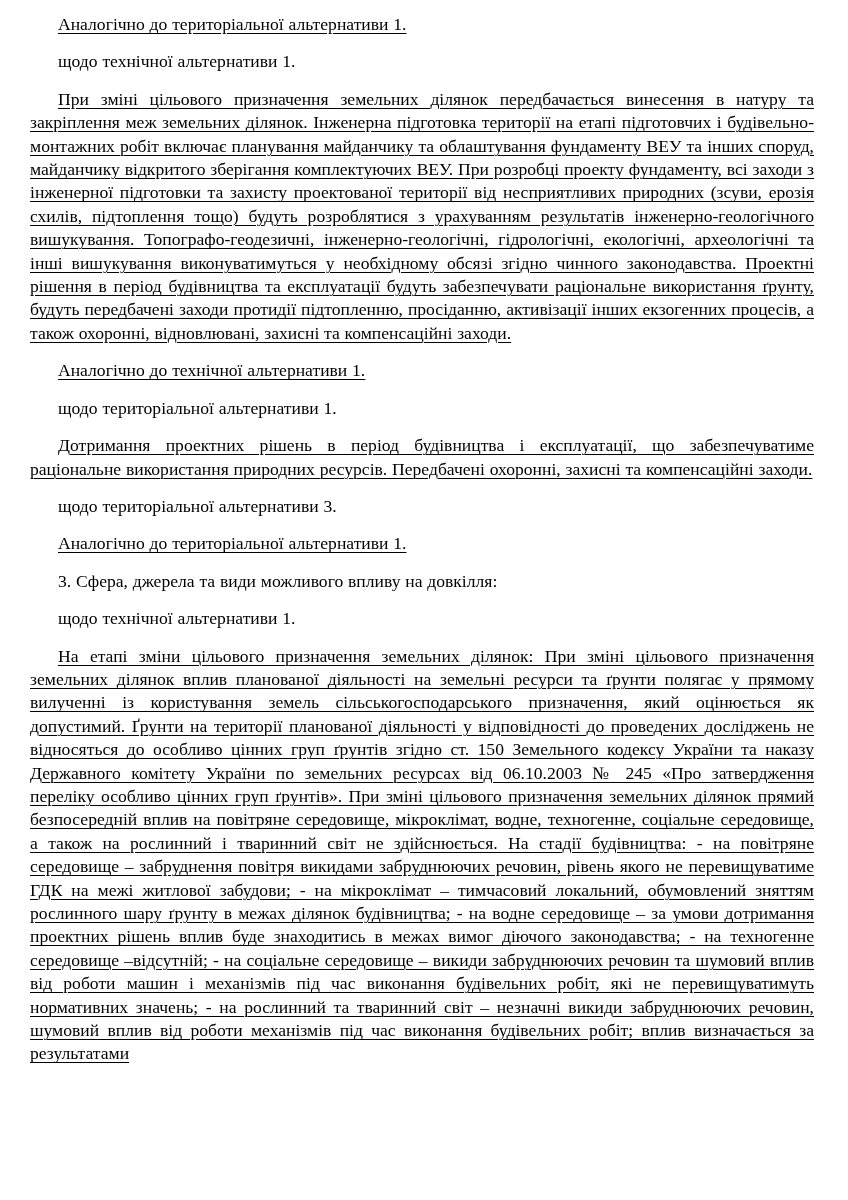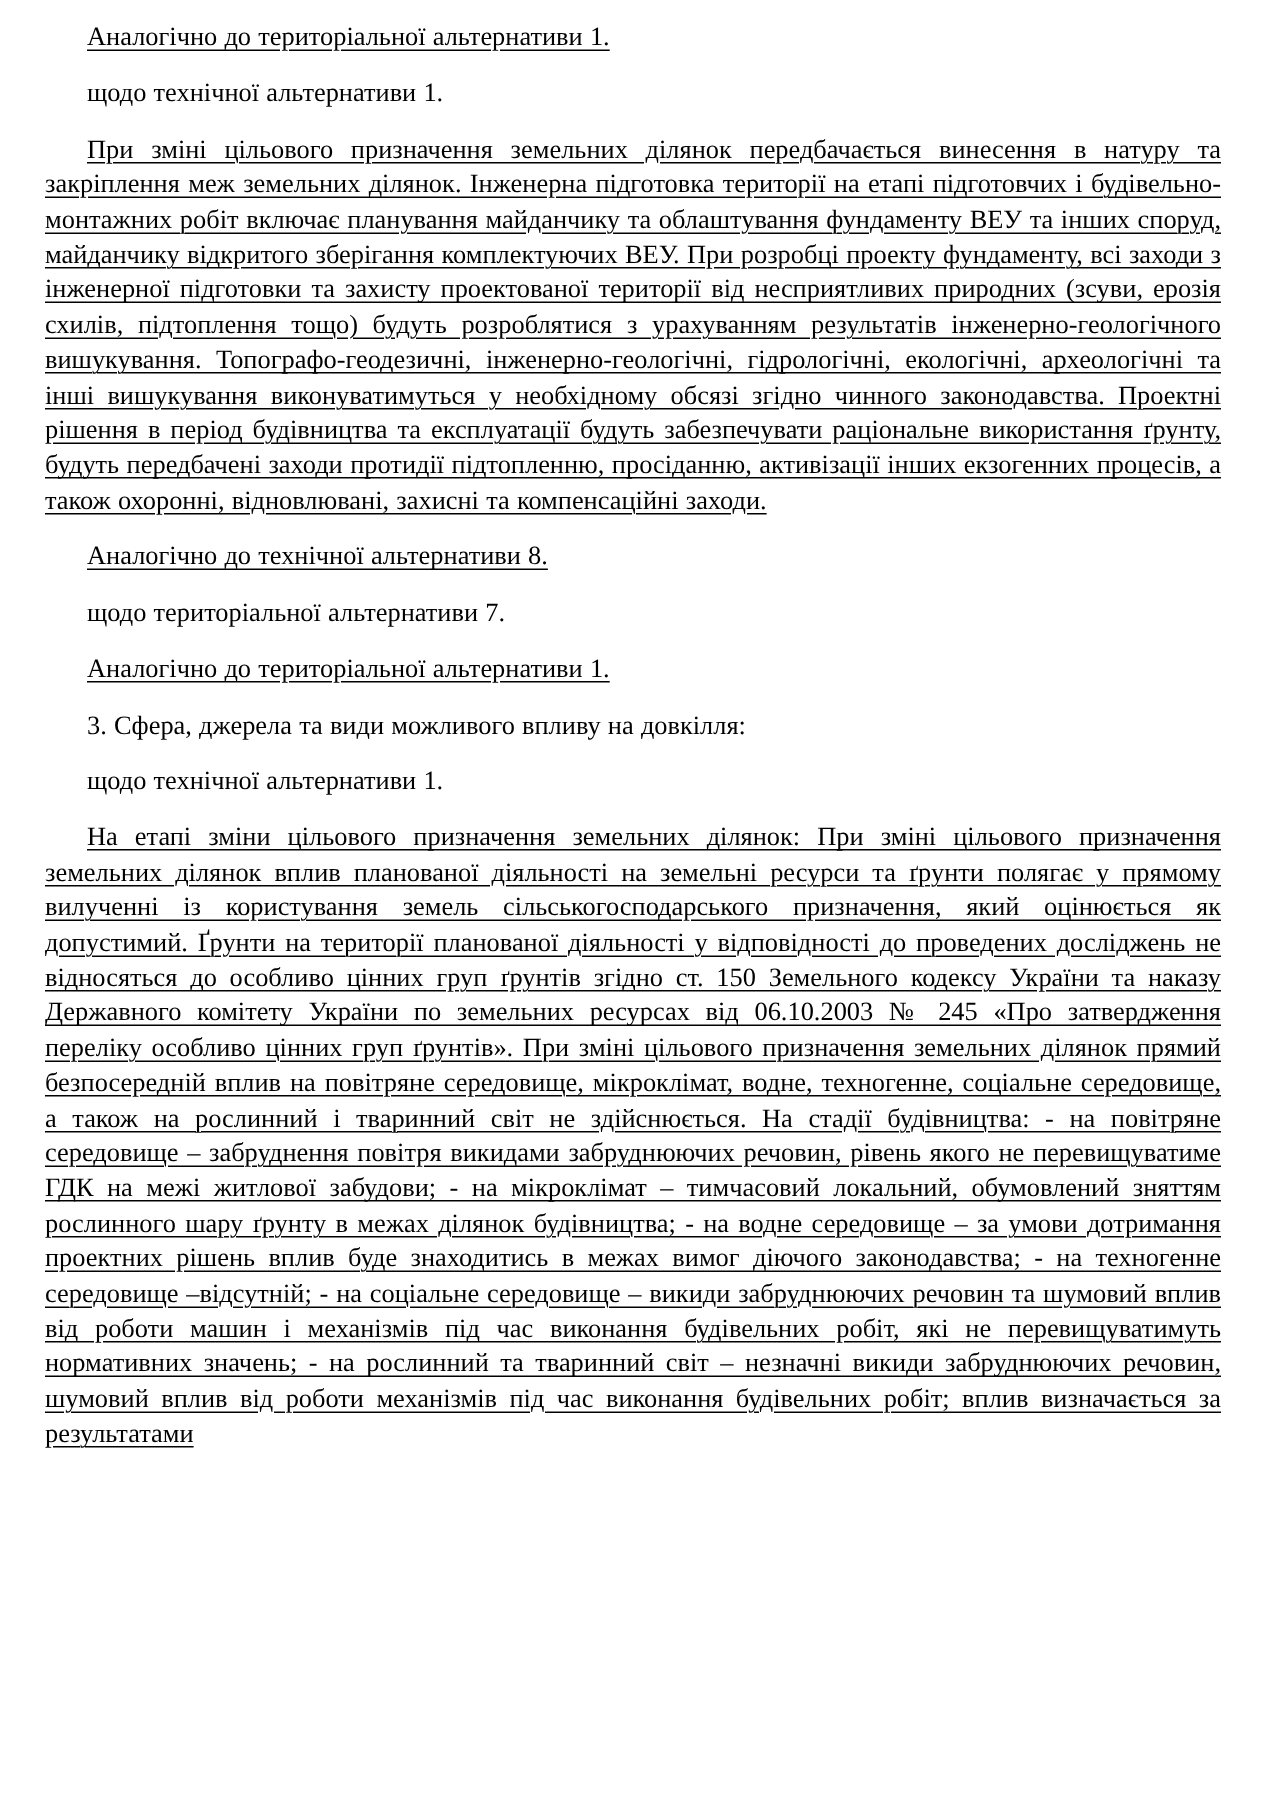--- a/index.html
+++ b/index.html
@@ -41,20 +41,22 @@
   }
 </style>
 </head>
 <body>
 
 <main class="page">
   <div id="paragraphs-container">
       <p class="para underlined">Аналогічно до територіальної альтернативи 1.</p>
       <p class="para">щодо технічної альтернативи 1.</p>
       <p class="para underlined">При зміні цільового призначення земельних ділянок передбачається винесення в натуру та закріплення меж земельних ділянок. Інженерна підготовка території на етапі підготовчих і будівельно-монтажних робіт включає планування майданчику та облаштування фундаменту ВЕУ та інших споруд, майданчику відкритого зберігання комплектуючих ВЕУ. При розробці проекту фундаменту, всі заходи з інженерної підготовки та захисту проектованої території від несприятливих природних (зсуви, ерозія схилів, підтоплення тощо) будуть розроблятися з урахуванням результатів інженерно-геологічного вишукування. Топографо-геодезичні, інженерно-геологічні, гідрологічні, екологічні, археологічні та інші вишукування виконуватимуться у необхідному обсязі згідно чинного законодавства. Проектні рішення в період будівництва та експлуатації будуть забезпечувати раціональне використання ґрунту, будуть передбачені заходи протидії підтопленню, просіданню, активізації інших екзогенних процесів, а також охоронні, відновлювані, захисні та компенсаційні заходи.</p>
-      <p class="para underlined">Аналогічно до технічної альтернативи 8.</p>
-      <p class="para">щодо територіальної альтернативи 7.</p>
+      <p class="para underlined">Аналогічно до технічної альтернативи 1.</p>
+      <p class="para">щодо територіальної альтернативи 1.</p>
+      <p class="para underlined">Дотримання проектних рішень в період будівництва і експлуатації, що забезпечуватиме раціональне використання природних ресурсів. Передбачені охоронні, захисні та компенсаційні заходи.</p>
+      <p class="para">щодо територіальної альтернативи 3.</p>
       <p class="para underlined">Аналогічно до територіальної альтернативи 1.</p>
       <p class="para">3. Сфера, джерела та види можливого впливу на довкілля:</p>
       <p class="para">щодо технічної альтернативи 1.</p>
       <p class="para underlined justify-last">На етапі зміни цільового призначення земельних ділянок: При зміні цільового призначення земельних ділянок вплив планованої діяльності на земельні ресурси та ґрунти полягає у прямому вилученні із користування земель сільськогосподарського призначення, який оцінюється як допустимий. Ґрунти на території планованої діяльності у відповідності до проведених досліджень не відносяться до особливо цінних груп ґрунтів згідно ст. 150 Земельного кодексу України та наказу Державного комітету України по земельних ресурсах від 06.10.2003 № 245 «Про затвердження переліку особливо цінних груп ґрунтів». При зміні цільового призначення земельних ділянок прямий безпосередній вплив на повітряне середовище, мікроклімат, водне, техногенне, соціальне середовище, а також на рослинний і тваринний світ не здійснюється. На стадії будівництва: - на повітряне середовище – забруднення повітря викидами забруднюючих речовин, рівень якого не перевищуватиме ГДК на межі житлової забудови; - на мікроклімат – тимчасовий локальний, обумовлений зняттям рослинного шару ґрунту в межах ділянок будівництва; - на водне середовище – за умови дотримання проектних рішень вплив буде знаходитись в межах вимог діючого законодавства; - на техногенне середовище –відсутній; - на соціальне середовище – викиди забруднюючих речовин та шумовий вплив від роботи машин і механізмів під час виконання будівельних робіт, які не перевищуватимуть нормативних значень; - на рослинний та тваринний світ – незначні викиди забруднюючих речовин, шумовий вплив від роботи механізмів під час виконання будівельних робіт; вплив визначається за результатами</p>
     </div>
 </main>
 
 </body></html>

